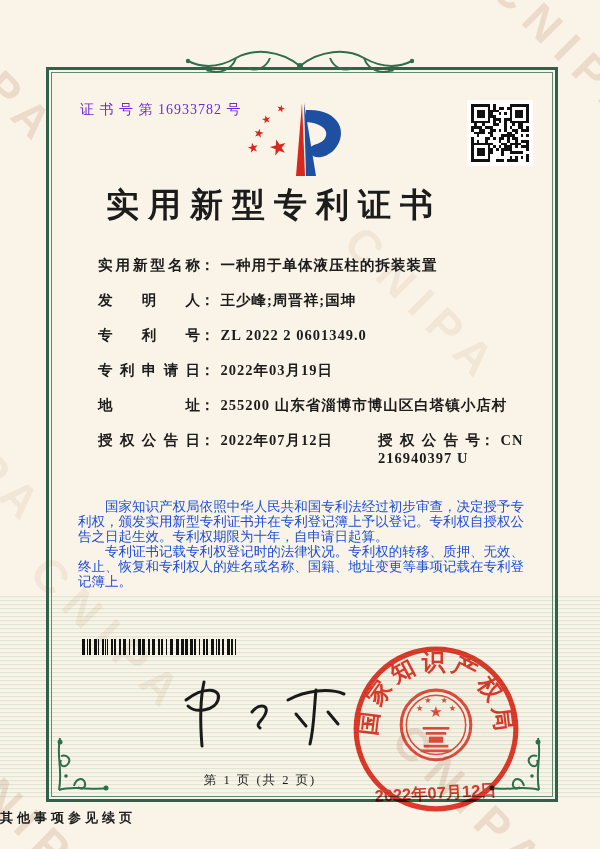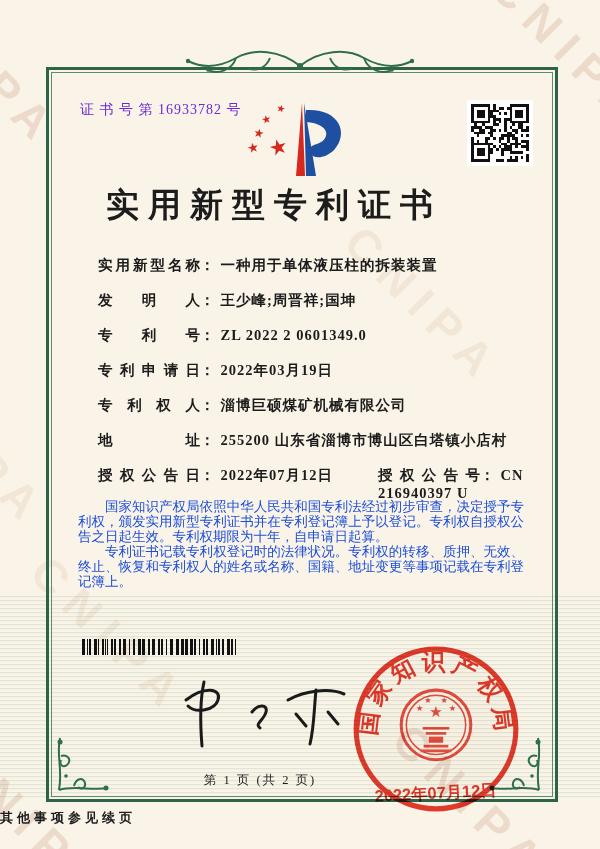--- a/index.html
+++ b/index.html
@@ -376,23 +376,20 @@
     <div class="field-row">
       <span class="f-label">发明人</span><span class="f-colon">：</span><span class="f-value">王少峰;周晋祥;国坤</span>
     </div>
     <div class="field-row">
       <span class="f-label">专利号</span><span class="f-colon">：</span><span class="f-value">ZL 2022 2 0601349.0</span>
     </div>
     <div class="field-row">
       <span class="f-label">专利申请日</span><span class="f-colon">：</span><span class="f-value">2022年03月19日</span>
     </div>
     <div class="field-row">
-      <span class="f-label">专利权人</span><span class="f-colon">：</span><span class="f-value">淄博巨硕煤矿机械有限公司</span>
-    </div>
-    <div class="field-row">
       <span class="f-label">地址</span><span class="f-colon">：</span><span class="f-value">255200 山东省淄博市博山区白塔镇小店村</span>
     </div>
     <div class="field-row">
       <span>
         <span class="f-label">授权公告日</span><span class="f-colon">：</span><span class="f-value">2022年07月12日</span>
       </span>
       <span class="grant-right">
         <span class="f-label">授权公告号</span><span class="f-colon">：</span><span class="f-value">CN 216940397 U</span>
       </span>
     </div>

